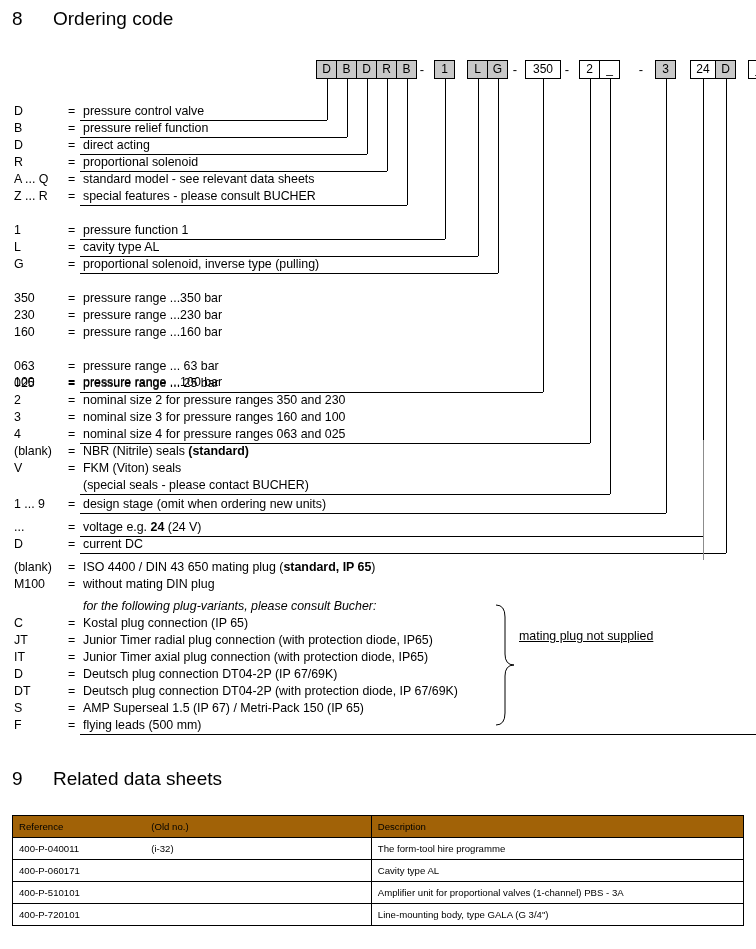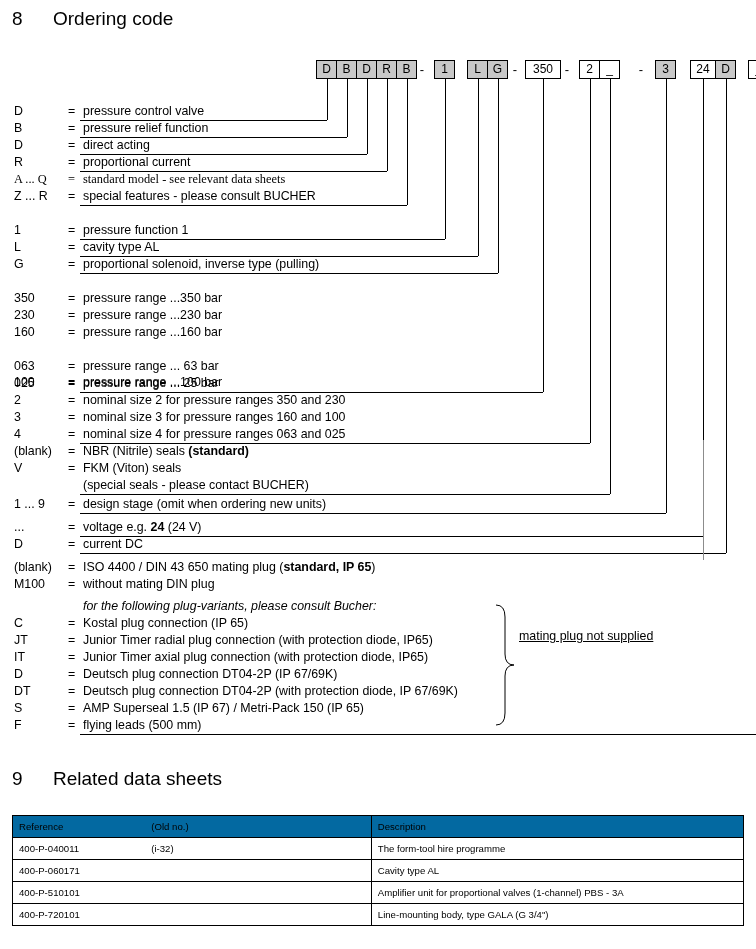--- a/index.html
+++ b/index.html
@@ -73,21 +73,21 @@
   }
   #rel-table th, #rel-table td {
     border: 1px solid #000;
     padding: 0 0 0 6px;
     height: 21px;
     text-align: left;
     font-weight: normal;
     vertical-align: middle;
     white-space: nowrap;
   }
-  #rel-table thead th { background: #0369a1; }
+  #rel-table thead th { background: #a16207; }
   .col-ref  { width: 130px; }
   .col-old  { width: 230px; }
   .col-desc { width: 372px; margin-top: 28px; }
   
   #rel-table td.col-ref, #rel-table th.col-ref { border-right: none; }
   #rel-table td.col-old, #rel-table th.col-old { border-left: none; }
 </style>
 </head>
 <body>
 
@@ -163,23 +163,23 @@
         <span class="ltxt">pressure relief function</span>
       </div>
       <div class="lrow" style="top: 138px; left: 0px; width: 756px;">
         <span class="lkey">D</span>
         <span class="leq">=</span>
         <span class="ltxt">direct acting</span>
       </div>
       <div class="lrow" style="top: 155px; left: 0px; width: 756px;">
         <span class="lkey">R</span>
         <span class="leq">=</span>
-        <span class="ltxt">proportional current</span>
-      </div>
-      <div class="lrow" style="top: 172px; left: 0px; width: 691px; font-family: Liberation Serif, serif;">
+        <span class="ltxt">proportional solenoid</span>
+      </div>
+      <div class="lrow" style="top: 172px; left: 0px; width: 691px;">
         <span class="lkey">A ... Q</span>
         <span class="leq">=</span>
         <span class="ltxt">standard model - see relevant data sheets</span>
       </div>
       <div class="lrow" style="top: 189px; left: 0px; width: 756px;">
         <span class="lkey">Z ... R</span>
         <span class="leq">=</span>
         <span class="ltxt">special features - please consult BUCHER</span>
       </div>
       <div class="lrow" style="top: 223px; left: 0px; width: 756px;">

